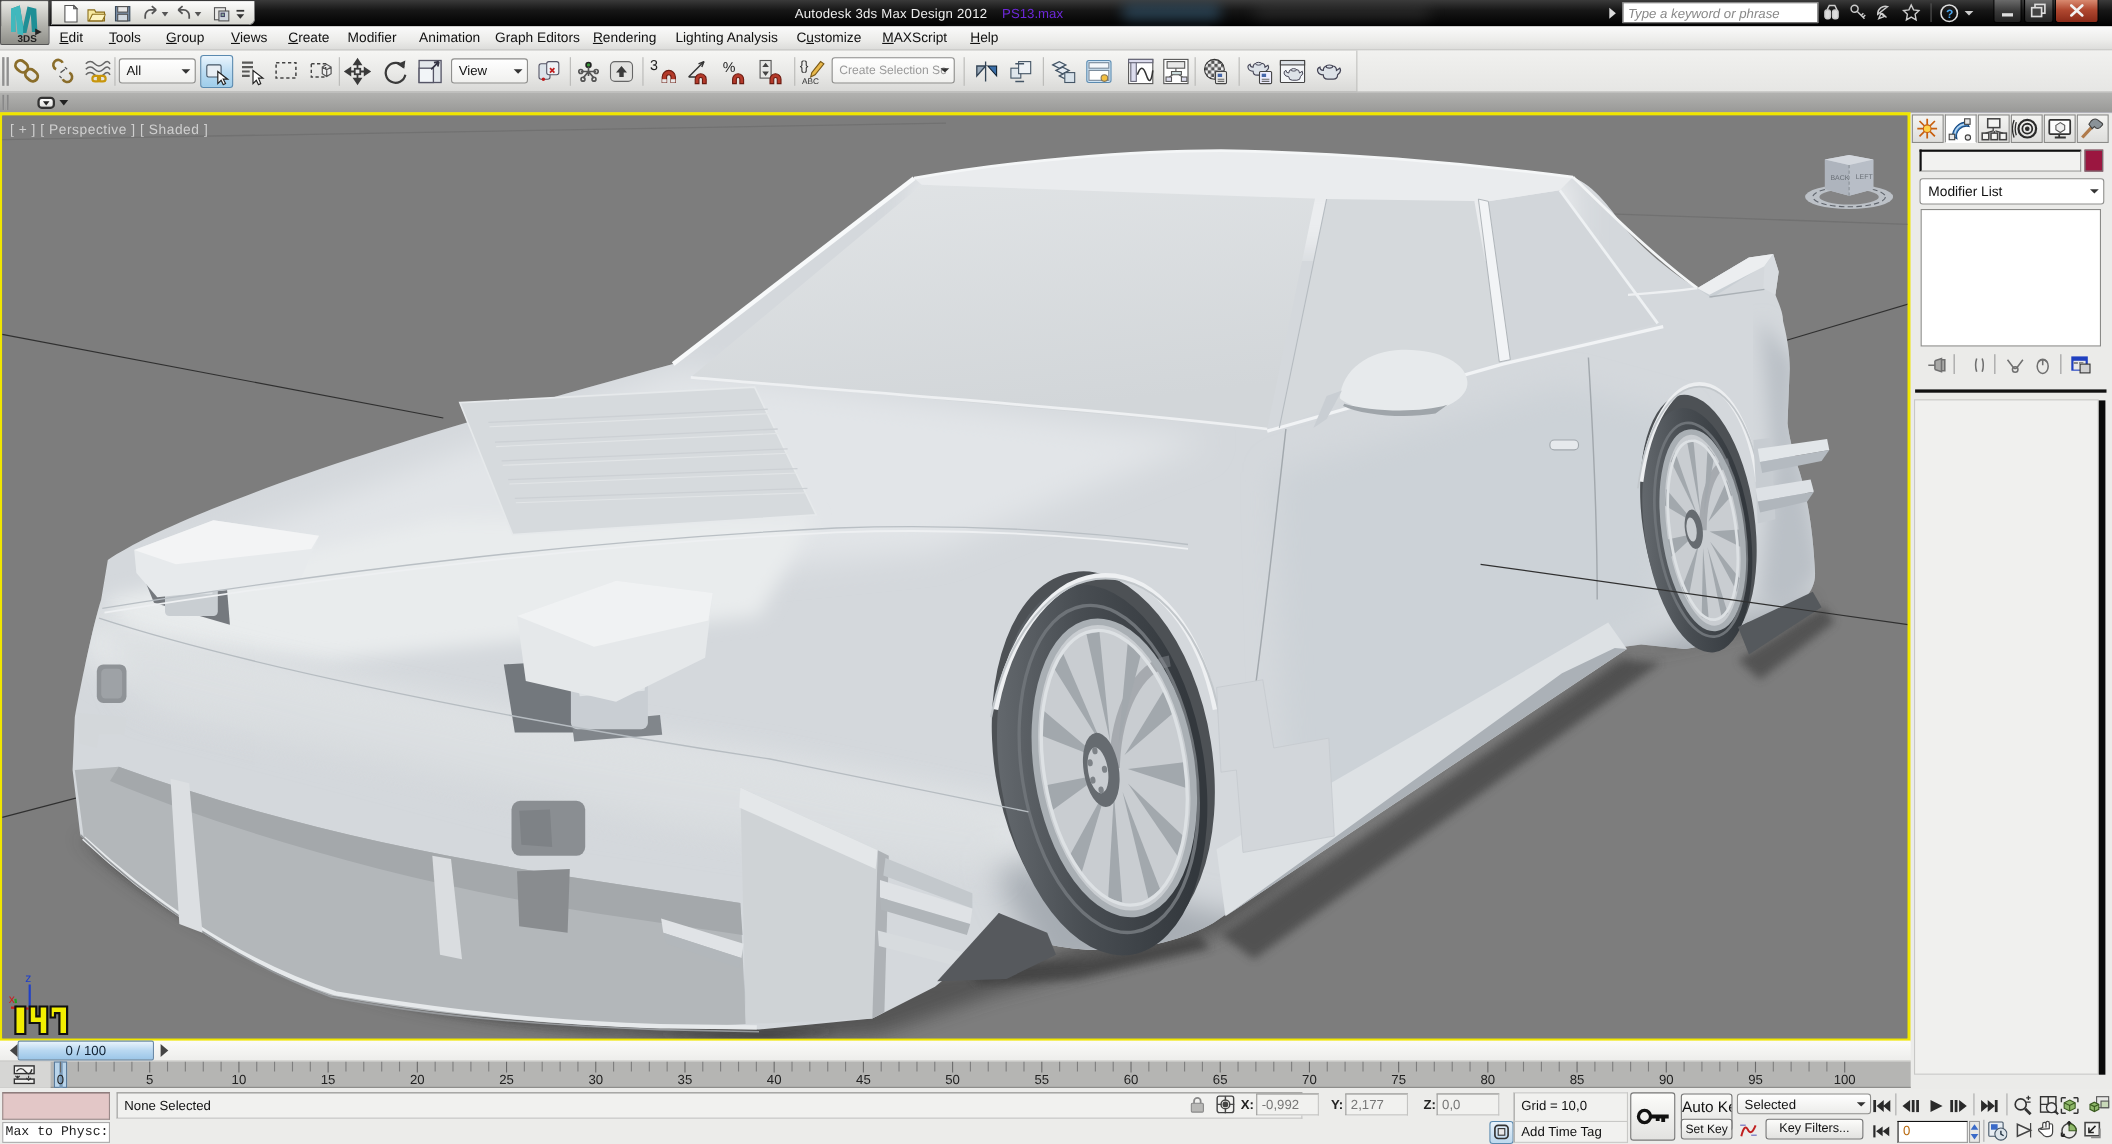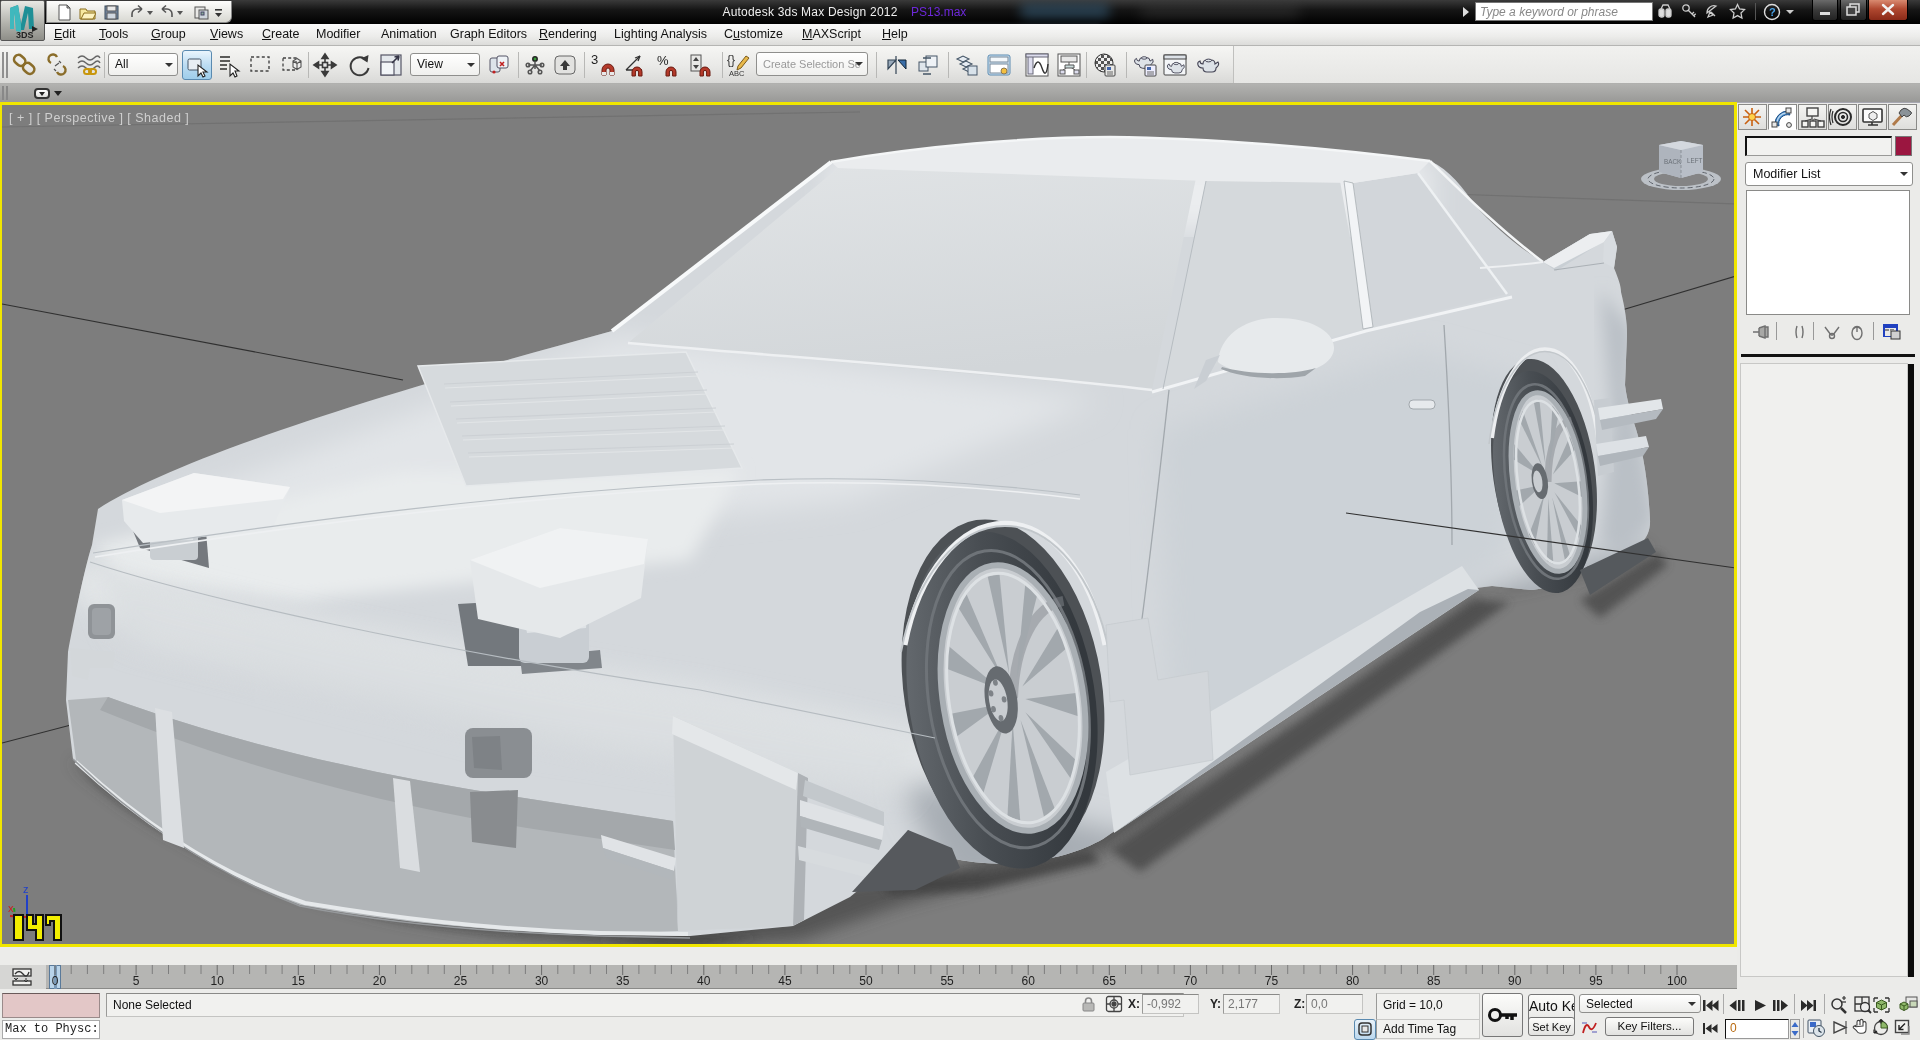--- a/index.html
+++ b/index.html
@@ -704,20 +704,25 @@
 <div class="abs" style="left:136px;top:219px;width:1px;height:18px;background:#999"></div>
 <div class="abs" style="left:145px;top:220px"><svg width="20" height="18">
           <rect x="1" y="1" width="15" height="13" fill="#2040c0"></rect>
           <rect x="3" y="5" width="11" height="8" fill="#e8e8e8"></rect>
           <rect x="9" y="8" width="9" height="8" fill="#d0d0d0" stroke="#333"></rect>
           <path d="M3 6 h4 v2 h-4 z M8 6 h4 v2 h-4 z" fill="#888"></path>
         </svg></div>
 <div id="cpline" class="abs"></div>
 <div id="cproll" class="abs"></div>
 <div id="cpscroll" class="abs"></div>
+</div>
+<div id="tslider-row" class="abs">
+<div class="abs" style="left:3px;top:3px;width:0;height:0;border:6px solid transparent;border-right:7px solid #444;"></div>
+<div id="tslider" class="abs">0 / 100</div>
+<div class="abs" style="left:146px;top:3px;width:0;height:0;border:6px solid transparent;border-left:7px solid #444;"></div>
 </div>
 <div id="trackbar" class="abs">
 <div class="abs" style="left:0;top:0;width:46px;height:24px;background:#d6d6d4"></div>
 <div class="abs" style="left:12px;top:3px"><svg width="20" height="18" fill="none" stroke="#333" stroke-width="1.3">
           <rect x="1" y="1" width="18" height="7" fill="#f0f0ee"></rect>
           <path d="M3 6 q4 -5 8 0 t6 -2"></path>
           <rect x="1" y="13" width="18" height="4" fill="#f0f0ee"></rect>
           <path d="M4 10 l0 2 m-2 -2 l2 2 l2 -2 M14 10 l0 2 m-2 0 l2 2 l2 -2" stroke-width="1"></path>
         </svg></div>
 <div class="abs" style="left:49px;top:0;width:12px;height:24px;background:#b9d4ea;border:1px solid #5a7a9a"></div>

